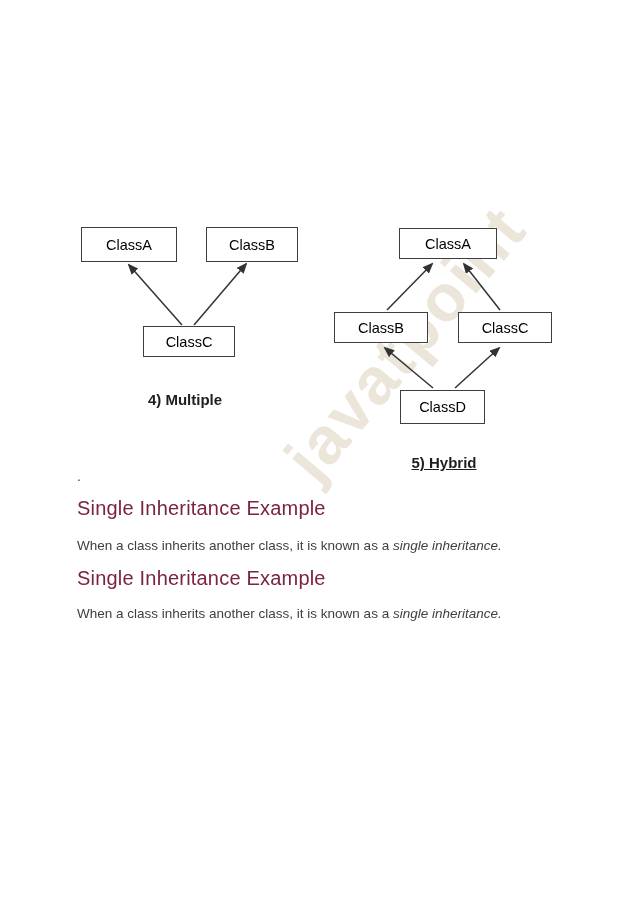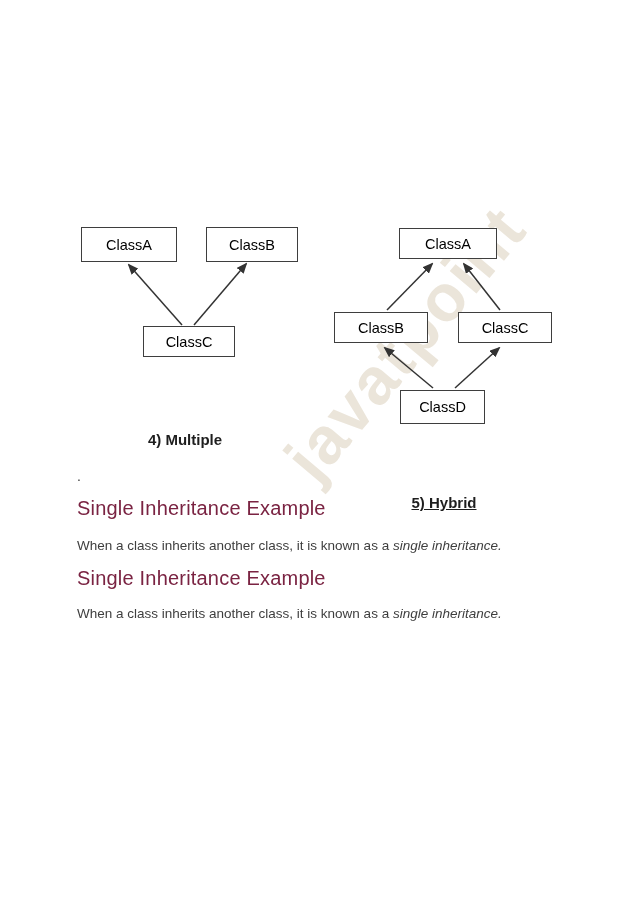--- a/index.html
+++ b/index.html
@@ -60,21 +60,20 @@
   .box-h-c { left: 393px; top: 97px;  width: 94px; height: 31px; }
   .box-h-d { left: 335px; top: 175px; width: 85px; height: 34px; }
   .caption {
     position: absolute;
     z-index: 2;
     width: 150px;
     text-align: center;
     font-size: 15px;
     font-weight: 600;
     color: #1e1e1e;
-    margin-top: 40px;
   }
   .caption-multiple { left: 45px;  top: 176px; }
   .caption-hybrid   { left: 304px; top: 239px; text-decoration: underline; }
 
   
   .stray-period {
     position: absolute;
     left: 77px;
     top: 468px;
     font-size: 14px;

